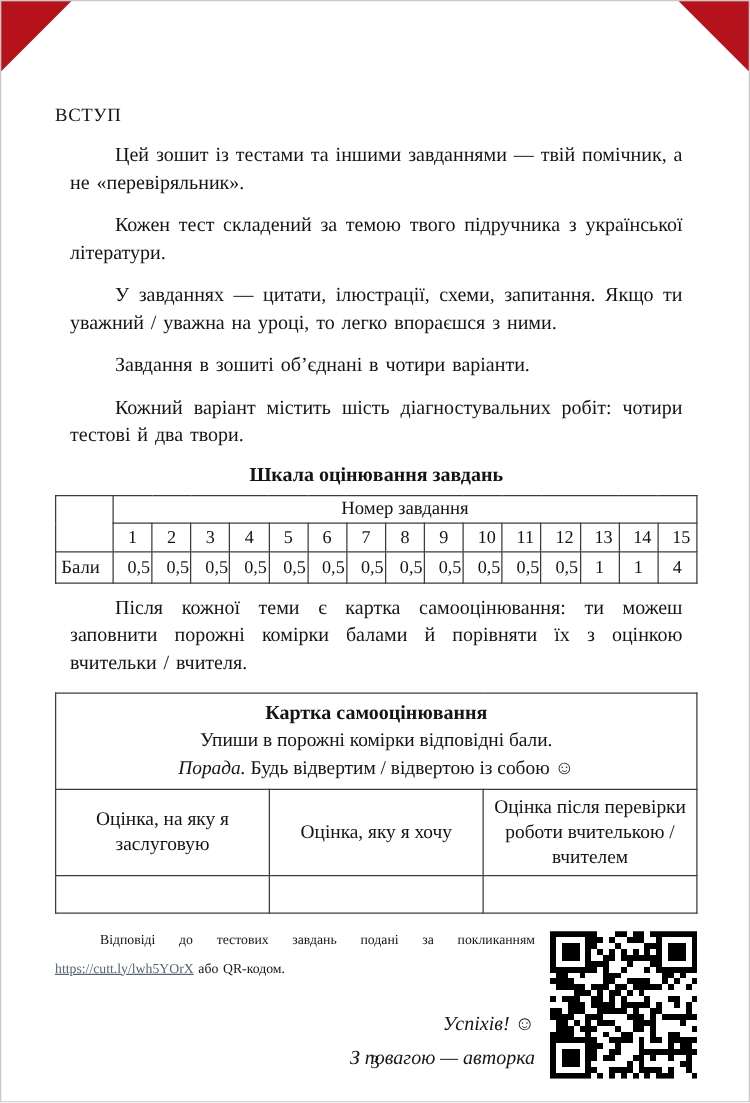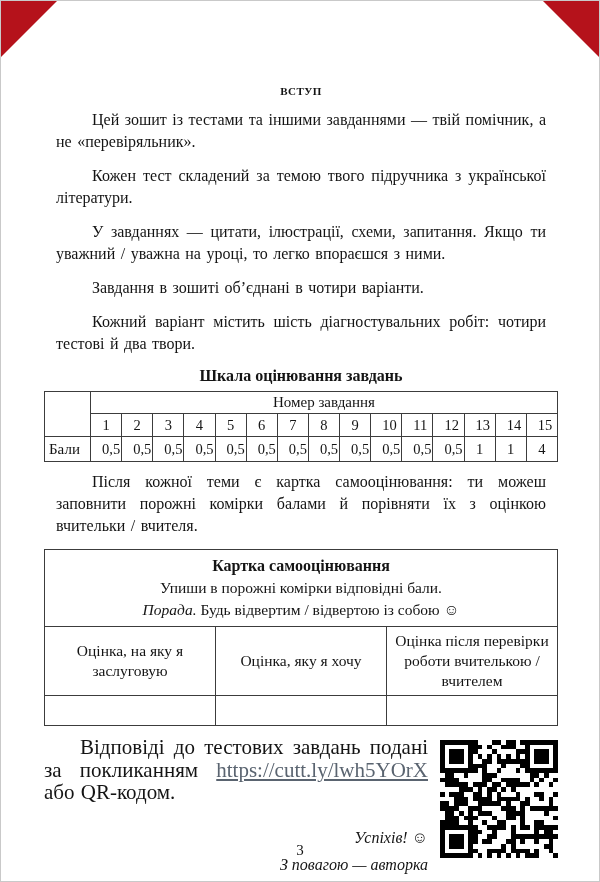--- a/index.html
+++ b/index.html
@@ -10,21 +10,21 @@
     border:1px solid #c9c9c9; overflow:hidden;
     font-family:"Liberation Serif", serif; color:var(--ink);
   }
   
   .corner { position:absolute; top:-1px; width:0; height:0; }
   .corner-left  { left:-1px;  border-top:58px solid var(--accent); border-right:58px solid transparent; }
   .corner-right { right:-1px; border-top:58px solid var(--accent); border-left:58px solid transparent; }
 
   .content { position:absolute; left:43px; top:84px; width:514px; }
 
-  .title { text-align:center; font-weight:bold; font-size:11px; margin:0 0 6px; letter-spacing:.5px; }
+  .title { text-align:left; font-weight:normal; font-size:15px; margin:0 0 6px; letter-spacing:.5px; }
   .para { margin:12px; font-size:16px; line-height:22px; text-align:justify; text-indent:36px; word-spacing:1.5px; }
   .heading { text-align:center; font-weight:bold; font-size:16px; margin:7px 0 6px; }
 
   table { border-collapse:collapse; width:100%; table-layout:fixed; }
   .scale td { border:1px solid var(--line); font-size:14.5px; text-align:center; padding:2px 11px; }
   .scale .corner-cell { width:46px; }
   .scale .hdr { height:22px; font-size:15px; }
   .scale .num { height:23px; }
   .scale .val { height:25px; }
   .scale .row-label { text-align:left; padding-left:4px; font-size:15px; }
@@ -35,21 +35,21 @@
   .card td { border:1px solid var(--line); font-size:15.5px; }
   .card .top-cell { text-align:center; padding:5px 6px; line-height:22px;border-radius:16px; }
   .card .card-title { font-weight:bold; font-size:16px; }
   .card .advice-label { font-style:italic; }
   .card .head { text-align:center; vertical-align:middle; padding:4px 8px; line-height:20px; height:64px; }
   .card .col1 { width:26%; } .card .col2 { width:22%; } .card .col3 { width:52%; }
   .card .blank { height:30px; }
 
   .answers { margin-top:10px; overflow:hidden; }
   .qr { float:right; width:118px; height:118px; margin:4px 0 0 12px; background:#fff; }
-  .ans-para { margin:0; font-size:21px; line-height:22.5px; text-align:justify; text-indent:36px; word-spacing:1px; }
+  .ans-para { margin:0; font-size:11px; line-height:22.5px; text-align:justify; text-indent:36px; word-spacing:1px; }
   .link { color:var(--link); text-decoration:underline; cursor:pointer; }
   .signoff { margin:0; font-style:italic; font-size:16px; line-height:22px; text-align:right; }
   .s1 { margin-top:23px; padding-right:56px; }
   .s2 { margin-top:5px; padding-right:4px; }
 
   .page-number { position:absolute; bottom:22px; left:0; right:0; text-align:center; font-size:15px; }
 </style>
 </head>
 <body>
 

